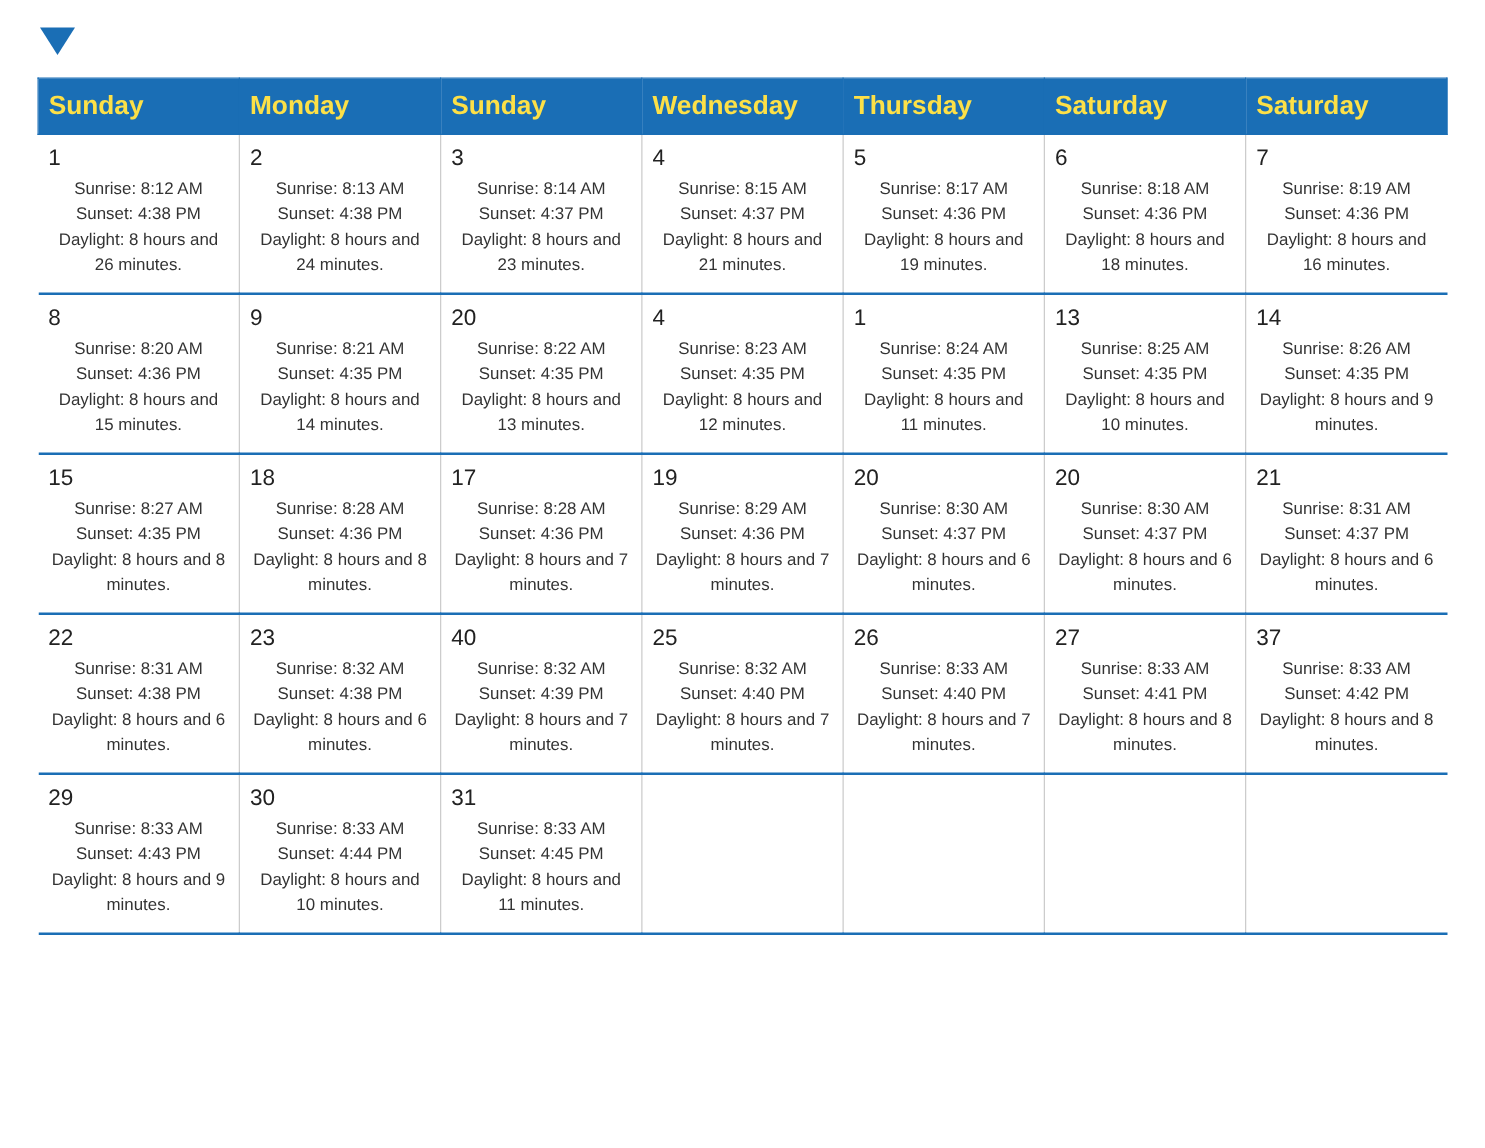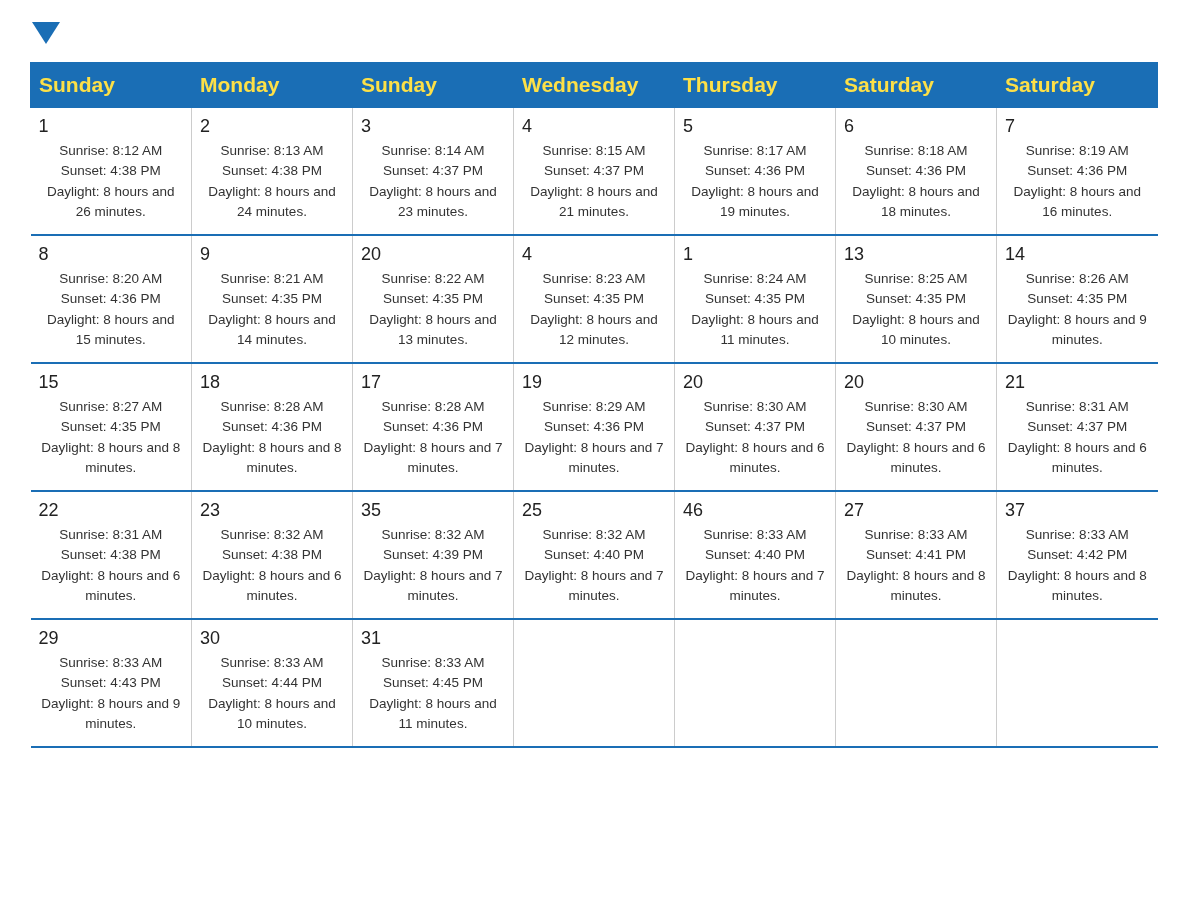--- a/index.html
+++ b/index.html
@@ -319,37 +319,37 @@
         </td>
         <td>
           <span class="day-number">23</span>
         <div class="day-info">
           Sunrise: 8:32 AM<br>
           Sunset: 4:38 PM<br>
           Daylight: 8 hours and 6 minutes.
         </div>
         </td>
         <td>
-          <span class="day-number">35</span>
+          <span class="day-number">40</span>
         <div class="day-info">
           Sunrise: 8:32 AM<br>
           Sunset: 4:39 PM<br>
           Daylight: 8 hours and 7 minutes.
         </div>
         </td>
         <td>
           <span class="day-number">25</span>
         <div class="day-info">
           Sunrise: 8:32 AM<br>
           Sunset: 4:40 PM<br>
           Daylight: 8 hours and 7 minutes.
         </div>
         </td>
         <td>
-          <span class="day-number">46</span>
+          <span class="day-number">26</span>
         <div class="day-info">
           Sunrise: 8:33 AM<br>
           Sunset: 4:40 PM<br>
           Daylight: 8 hours and 7 minutes.
         </div>
         </td>
         <td>
           <span class="day-number">27</span>
         <div class="day-info">
           Sunrise: 8:33 AM<br>

